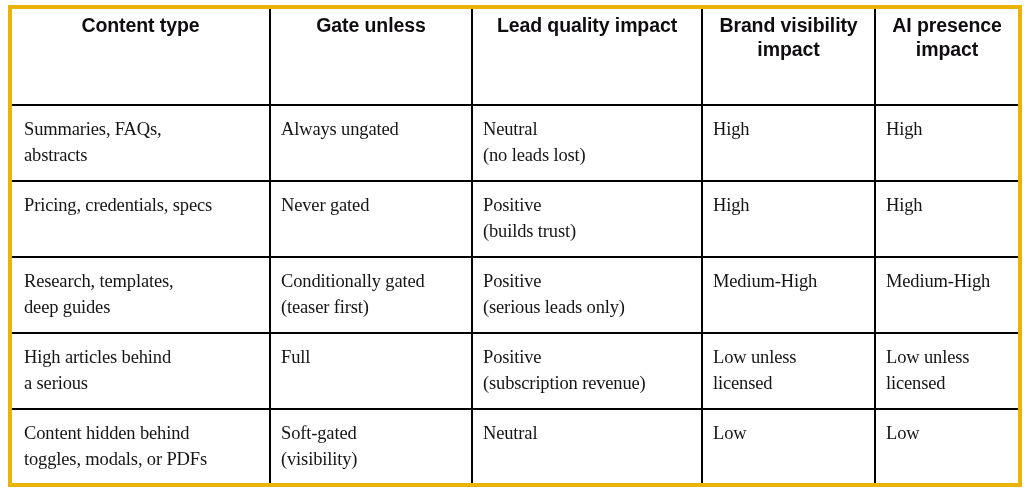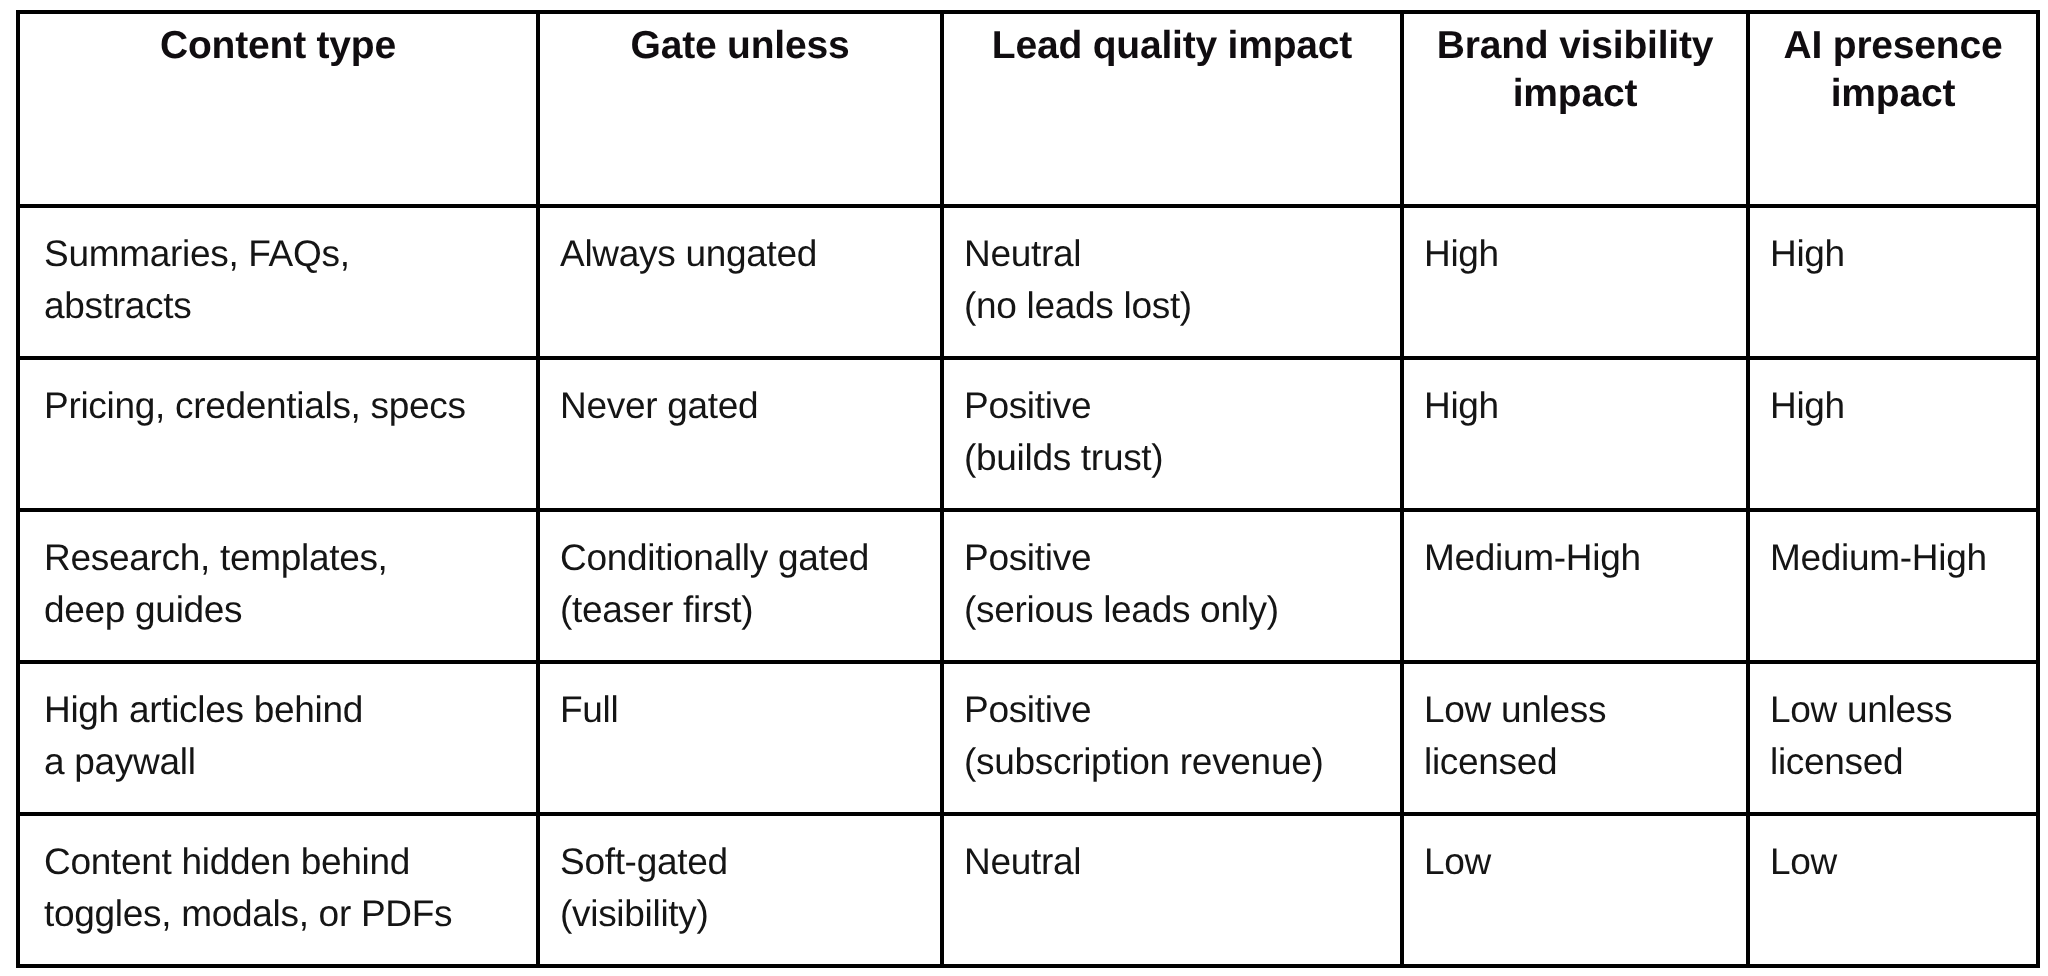--- a/index.html
+++ b/index.html
@@ -21,21 +21,21 @@
     top: 5px;
     width: 1010px;
     height: 479px;
   }
 
   table.content-gating-table {
     border-collapse: collapse;
     table-layout: fixed;
     width: 1010px;
     height: 479px;
-    border: 2px solid #eab308;
+    border: 4px solid #eab308;
   }
 
   table.content-gating-table th,
   table.content-gating-table td {
     border: 2px solid #000000;
     padding: 0;
     vertical-align: top;
     background: #ffffff;
   }
 
@@ -74,20 +74,21 @@
   }
 
   .cell-inner.left {
     text-align: left;
     padding-left: 12px;
     padding-right: 6px;
   }
 
   .cell-inner .sub {
     display: block;
+    font-family: Liberation Serif, serif;
   }
 </style>
 </head>
 <body>
 
 <div class="table-wrap">
   <table class="content-gating-table">
     <colgroup>
       <col class="c1">
         <col class="c2">
@@ -212,21 +213,21 @@
             <span class="sub">Medium-High</span>
 
           </div>
         </td>
       </tr>
 
       <tr>
         <td>
           <div class="cell-inner left">
             <span class="sub">High articles behind</span>
-            <span class="sub">a paywall</span>
+            <span class="sub">a serious</span>
           </div>
         </td>
         <td>
           <div class="cell-inner">
             <span class="sub">Full</span>
 
           </div>
         </td>
         <td>
           <div class="cell-inner">

